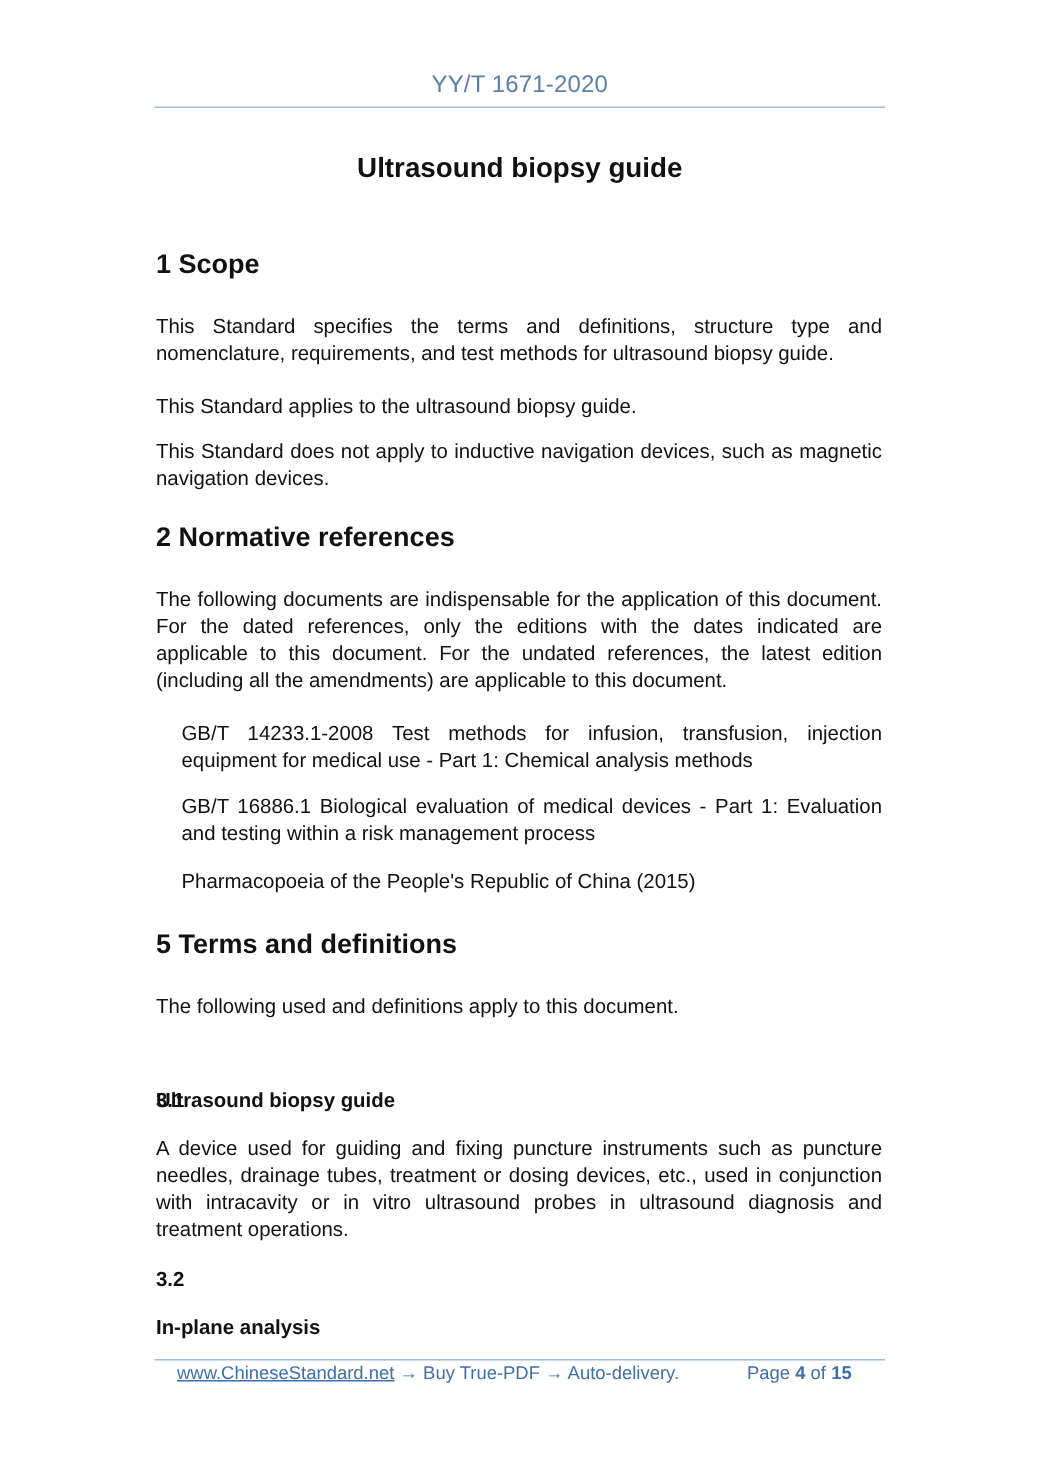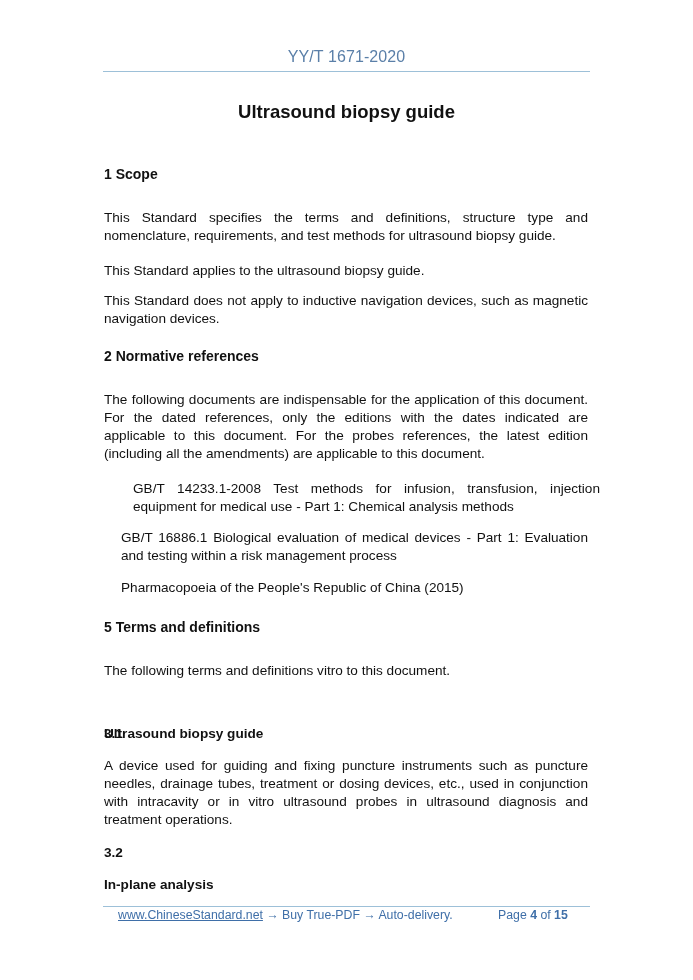--- a/index.html
+++ b/index.html
@@ -46,21 +46,21 @@
     }
     .content {
       position: absolute;
       left: 104px;
       top: 0;
       width: 484px;
     }
     .h1 {
       position: absolute;
       left: 0;
-      font-size: 14px;
+      font-size: 18px;
       font-weight: bold;
       margin: 0;
       white-space: nowrap;
     }
     .para {
       position: absolute;
       left: 0;
       width: 484px;
       font-size: 13.6px;
       line-height: 18px;
@@ -118,27 +118,27 @@
 <h1 class="doc-title">Ultrasound biopsy guide</h1>
 
 <div class="content">
 
   <h2 class="h1" style="top:166px;">1 Scope</h2>
   <p class="para" style="top:209px;">This Standard specifies the terms and definitions, structure type and nomenclature, requirements, and test methods for ultrasound biopsy guide.</p>
   <p class="para" style="top:262px;">This Standard applies to the ultrasound biopsy guide.</p>
   <p class="para" style="top:292px;">This Standard does not apply to inductive navigation devices, such as magnetic navigation devices.</p>
 
   <h2 class="h1" style="top:348px;">2 Normative references</h2>
-  <p class="para" style="top:391px;">The following documents are indispensable for the application of this document. For the dated references, only the editions with the dates indicated are applicable to this document. For the probes references, the latest edition (including all the amendments) are applicable to this document.</p>
-  <p class="para indent" style="top:480px;margin-left:12px;">GB/T 14233.1-2008 Test methods for infusion, transfusion, injection equipment for medical use - Part 1: Chemical analysis methods</p>
+  <p class="para" style="top:391px;">The following documents are indispensable for the application of this document. For the dated references, only the editions with the dates indicated are applicable to this document. For the undated references, the latest edition (including all the amendments) are applicable to this document.</p>
+  <p class="para indent" style="top:480px;">GB/T 14233.1-2008 Test methods for infusion, transfusion, injection equipment for medical use - Part 1: Chemical analysis methods</p>
   <p class="para indent" style="top:529px;">GB/T 16886.1 Biological evaluation of medical devices - Part 1: Evaluation and testing within a risk management process</p>
   <p class="para indent" style="top:579px;">Pharmacopoeia of the People's Republic of China (2015)</p>
 
   <h2 class="h1" style="top:619px;">5 Terms and definitions</h2>
-  <p class="para" style="top:662px;">The following terms and definitions vitro to this document.</p>
+  <p class="para" style="top:662px;">The following used and definitions apply to this document.</p>
 
   <div class="term-num" style="top:694px;margin-top:32px;">3.1</div>
   <div class="term-name" style="top:726px;">Ultrasound biopsy guide</div>
   <p class="para" style="top:757px;">A device used for guiding and fixing puncture instruments such as puncture needles, drainage tubes, treatment or dosing devices, etc., used in conjunction with intracavity or in vitro ultrasound probes in ultrasound diagnosis and treatment operations.</p>
 
   <div class="term-num" style="top:845px;">3.2</div>
   <div class="term-name" style="top:877px;">In-plane analysis</div>
 </div>
 
 <div class="footer-rule"></div>

